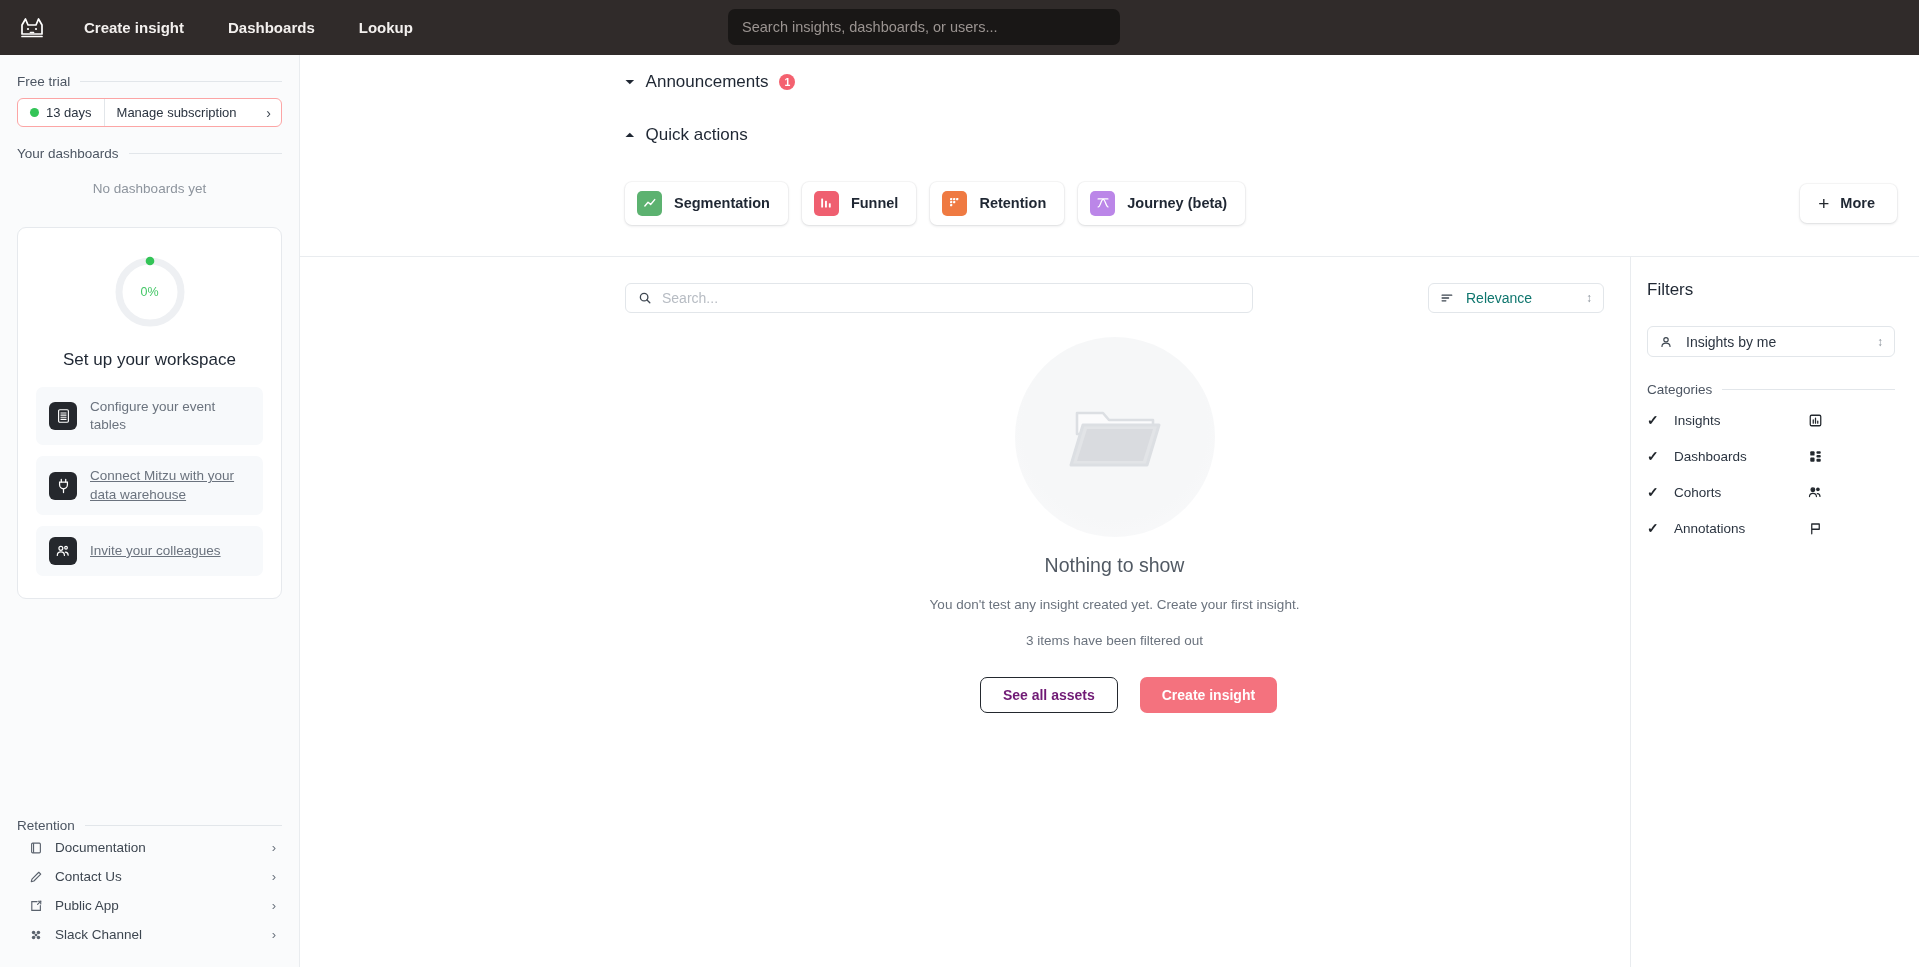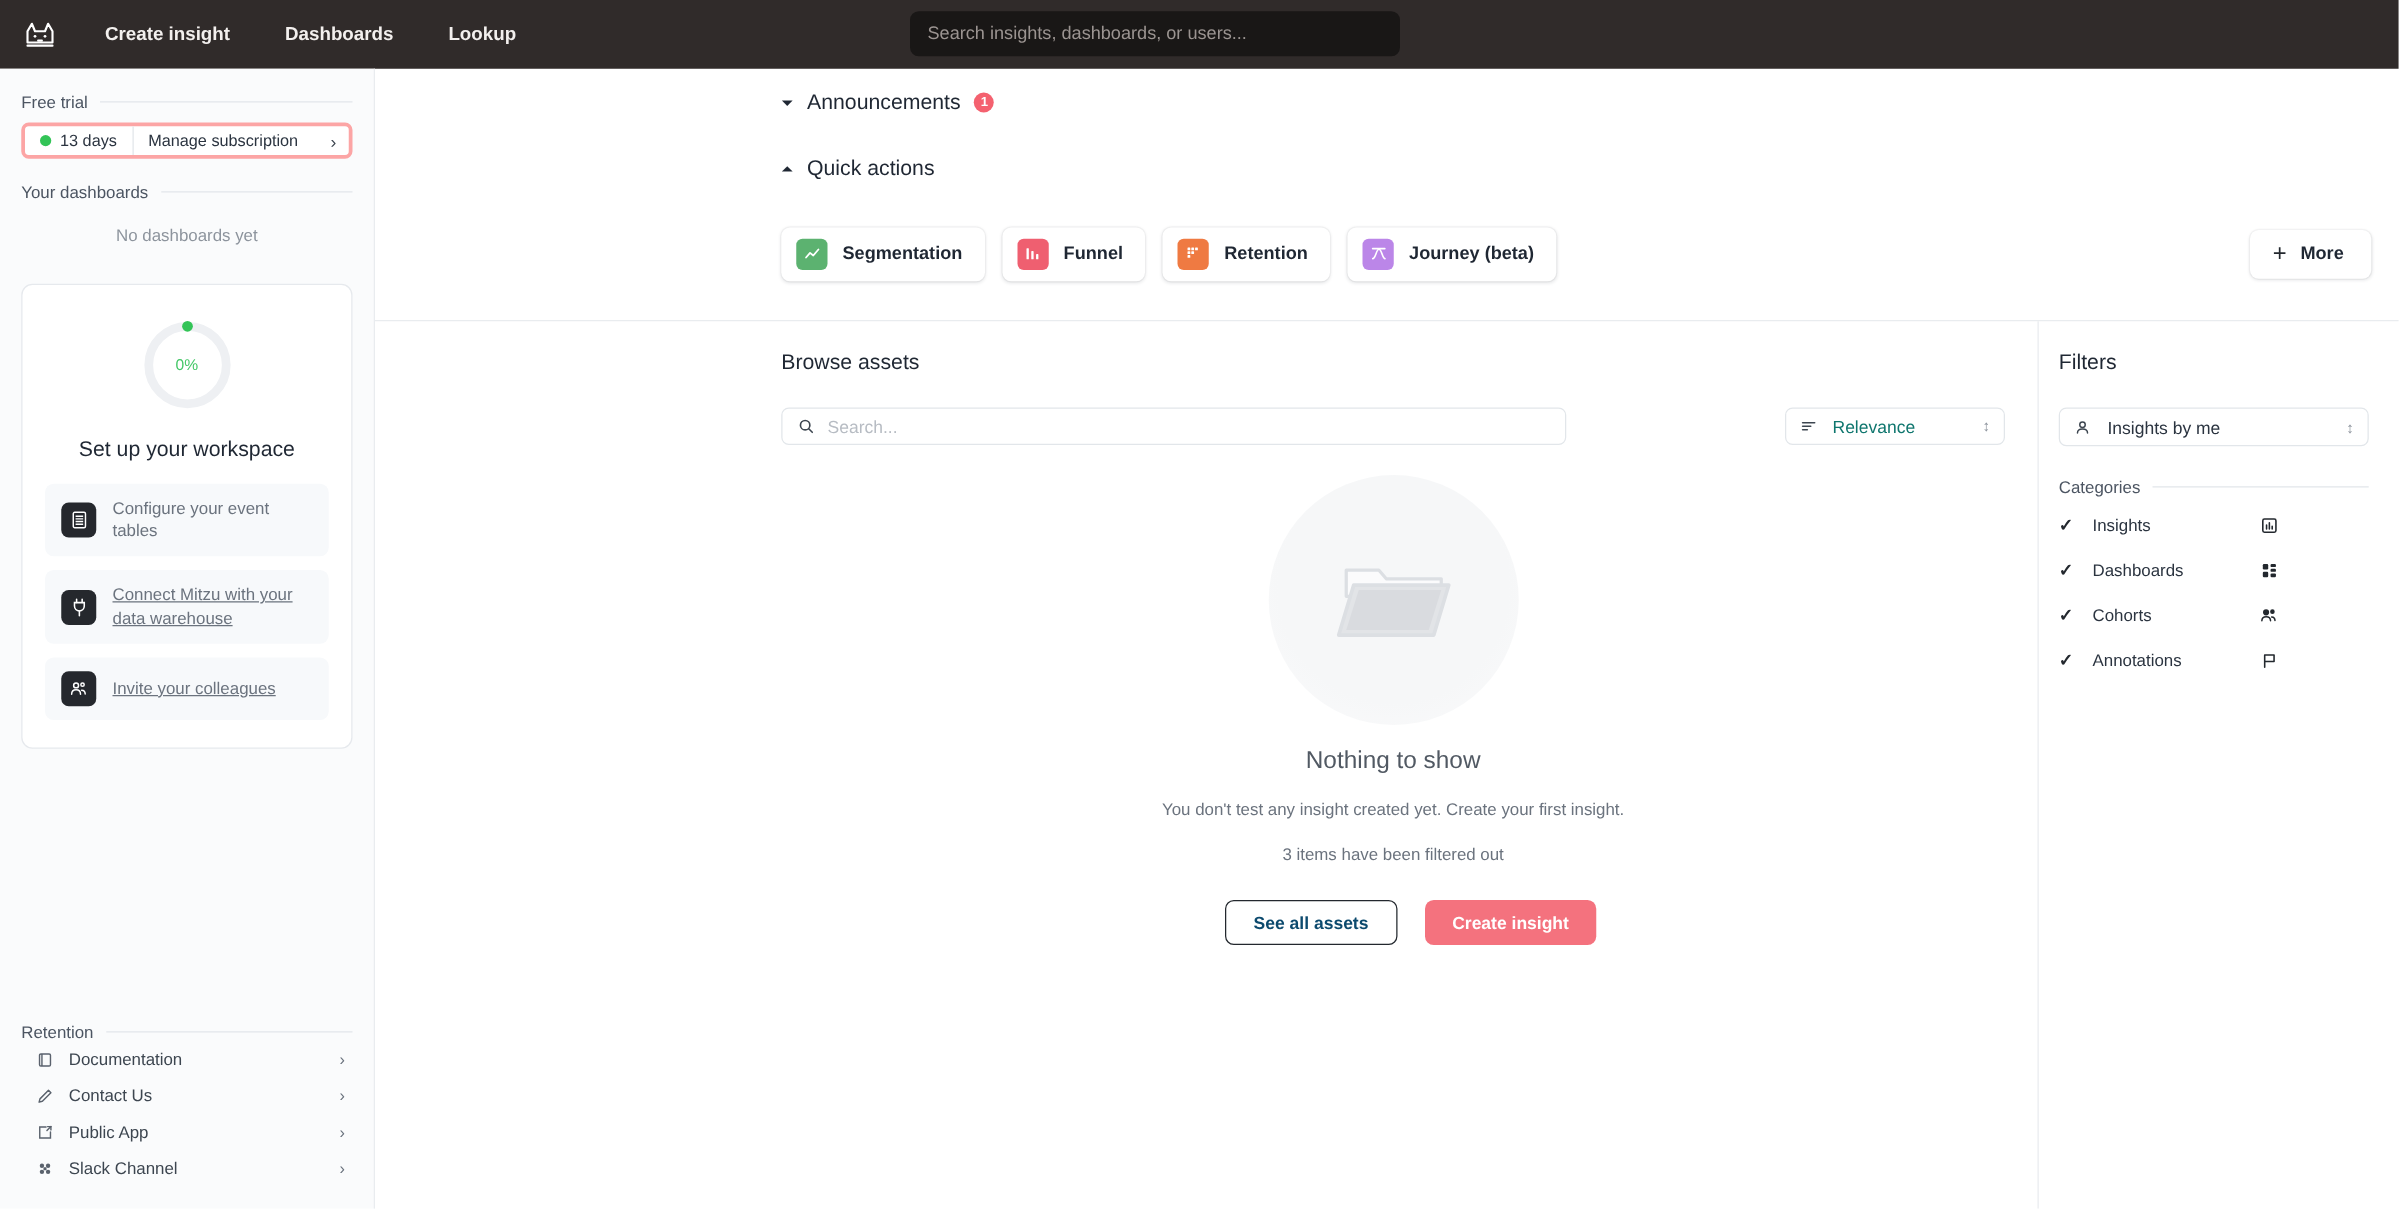--- a/index.html
+++ b/index.html
@@ -45,21 +45,21 @@
     width: 300px; flex: 0 0 300px; background: #fafbfc;
     border-right: 1px solid #e9ecef; position: relative;
     padding: 0 17px; display: flex; flex-direction: column;
   }
   .section-head {
     display: flex; align-items: center; gap: 10px;
     font-size: 13.5px; color: #4c5562; margin-top: 19px;
   }
   .section-head .rule { flex: 1; height: 1px; background: #e2e6ea; }
   .trial-row {
-    display: flex; margin-top: 9px; border: 3px solid #fca5a5;
+    display: flex; margin-top: 9px; border: 1px solid #fca5a5;
     border-radius: 6px; background: #fff; overflow: hidden; height: 29px; justify-content: center;
   }
   .trial-days {
     display: flex; align-items: center; gap: 7px; padding: 0 12px;
     font-size: 13px; color: #2b3440; border-right: 1px solid #e2e6ea;
   }
   .dot-green { width: 9px; height: 9px; border-radius: 50%; background: #33c457; }
   .trial-manage {
     display: flex; align-items: center; gap: 10px; padding: 0 10px 0 12px;
     font-size: 13px; color: #2b3440; cursor: pointer; flex: 1;
@@ -165,21 +165,21 @@
     width: 200px; height: 200px; border-radius: 50%;
     background: radial-gradient(circle at 50% 45%, #f6f7f8 0%, #f6f7f8 62%, #fbfbfc 100%);
     display: flex; align-items: center; justify-content: center;
   }
   #empty-title { font-size: 19.5px; color: #515963; margin-top: 17px; }
   #empty-sub { font-size: 13.5px; color: #6b737e; margin-top: 20px; }
   #filtered-note { font-size: 13.5px; color: #6b737e; margin-top: 21px; }
   #empty-buttons { display: flex; gap: 22px; margin-top: 29px; }
   .btn-outline {
     border: 1px solid #23282e; border-radius: 7px; background: #fff;
-    padding: 9px 22px; font-size: 14px; font-weight: bold; color: #0c4a6e; cursor: pointer;
+    padding: 9px 22px; font-size: 14px; font-weight: bold; color: #701a75; cursor: pointer;
     font-family: "Liberation Sans", sans-serif;
     margin-left: 28px;
   }
   .btn-primary {
     border: none; border-radius: 7px; background: #f4727e;
     padding: 10px 22px; font-size: 14px; font-weight: bold; color: #fff; cursor: pointer;
     font-family: "Liberation Sans", sans-serif;
   }
 
   
@@ -413,21 +413,20 @@
         <span class="plus">+</span>
         <span class="lbl">More</span>
       </div>
     </div>
 
     <div class="divider-h"></div>
 
     <div id="content-split">
 
       <div id="assets-col">
-        <div id="browse-title">Browse assets</div>
 
         <div id="search-row">
           <div class="search-box">
             <svg width="14" height="14" viewBox="0 0 16 16" fill="none" stroke="#3d4650" stroke-width="1.5" stroke-linecap="round">
               <circle cx="7" cy="7" r="4.3"></circle>
                 <path d="M10.3 10.3l3.2 3.2"></path>
             </svg>
             <input type="text" placeholder="Search..." style="">
           </div>
 

